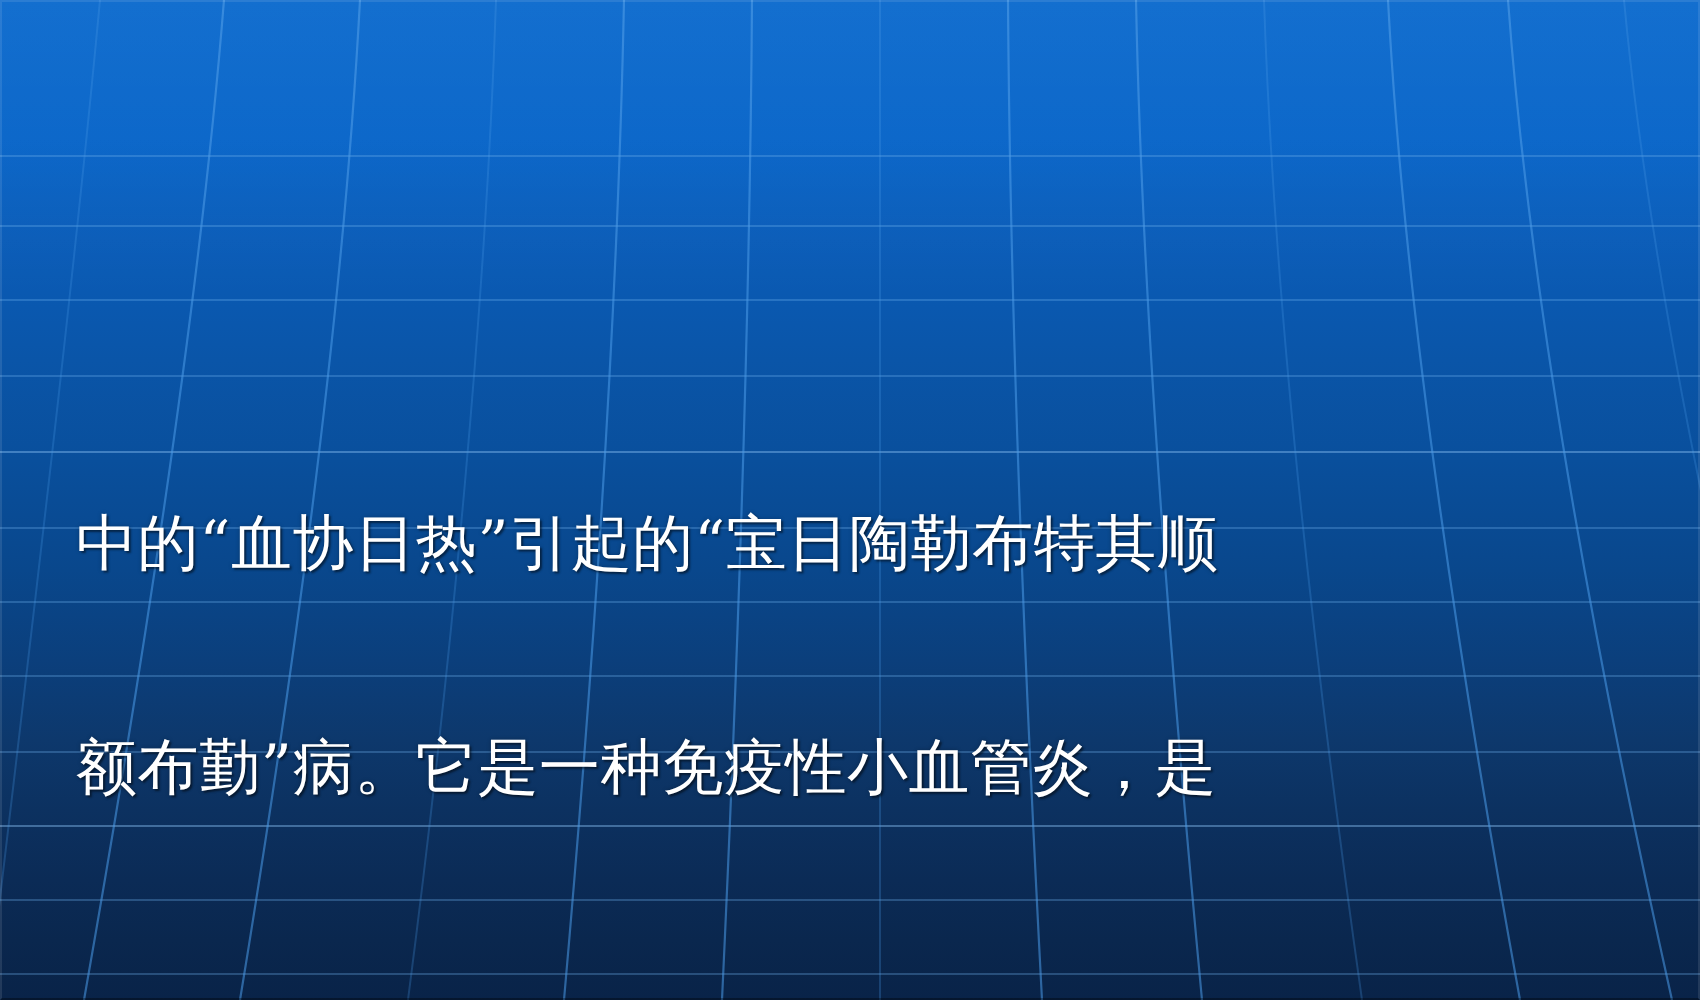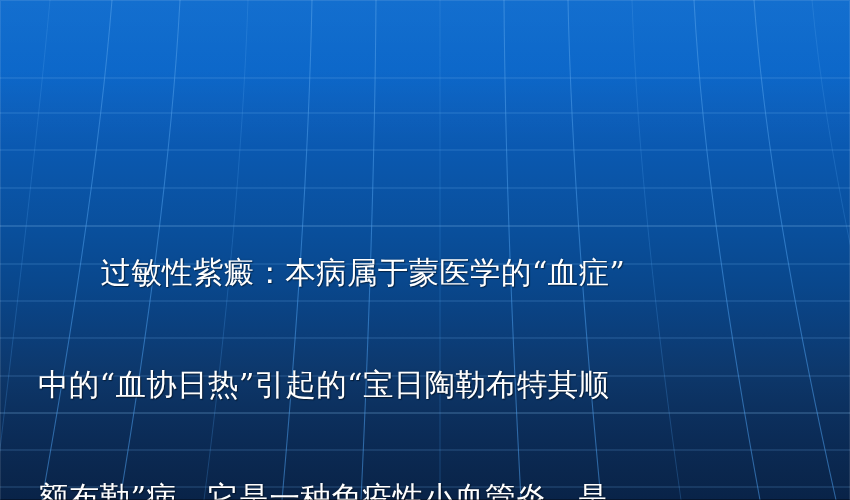--- a/index.html
+++ b/index.html
@@ -110,21 +110,20 @@
     <path class="merid" d="M 694 0 C 702 150, 729 330, 760 500"></path>
     <path class="merid" d="M 754 0 C 765 150, 798 330, 836 500"></path>
     <path class="merid-faint" d="M 812 0 C 826 150, 866 330, 910 500"></path>
   </svg>
 
   <div id="sheen"></div>
 
   <div id="textbody">
 
     <p class="para">
-      <span class="line indent">过敏性紫癜：本病属于蒙医学的“血症”</span>
       <span class="line">中的“血协日热”引起的“宝日陶勒布特其顺</span>
       <span class="line">额布勤”病。它是一种免疫性小血管炎，是</span>
       
       
     </p>
 
     
 
   </div>
 

